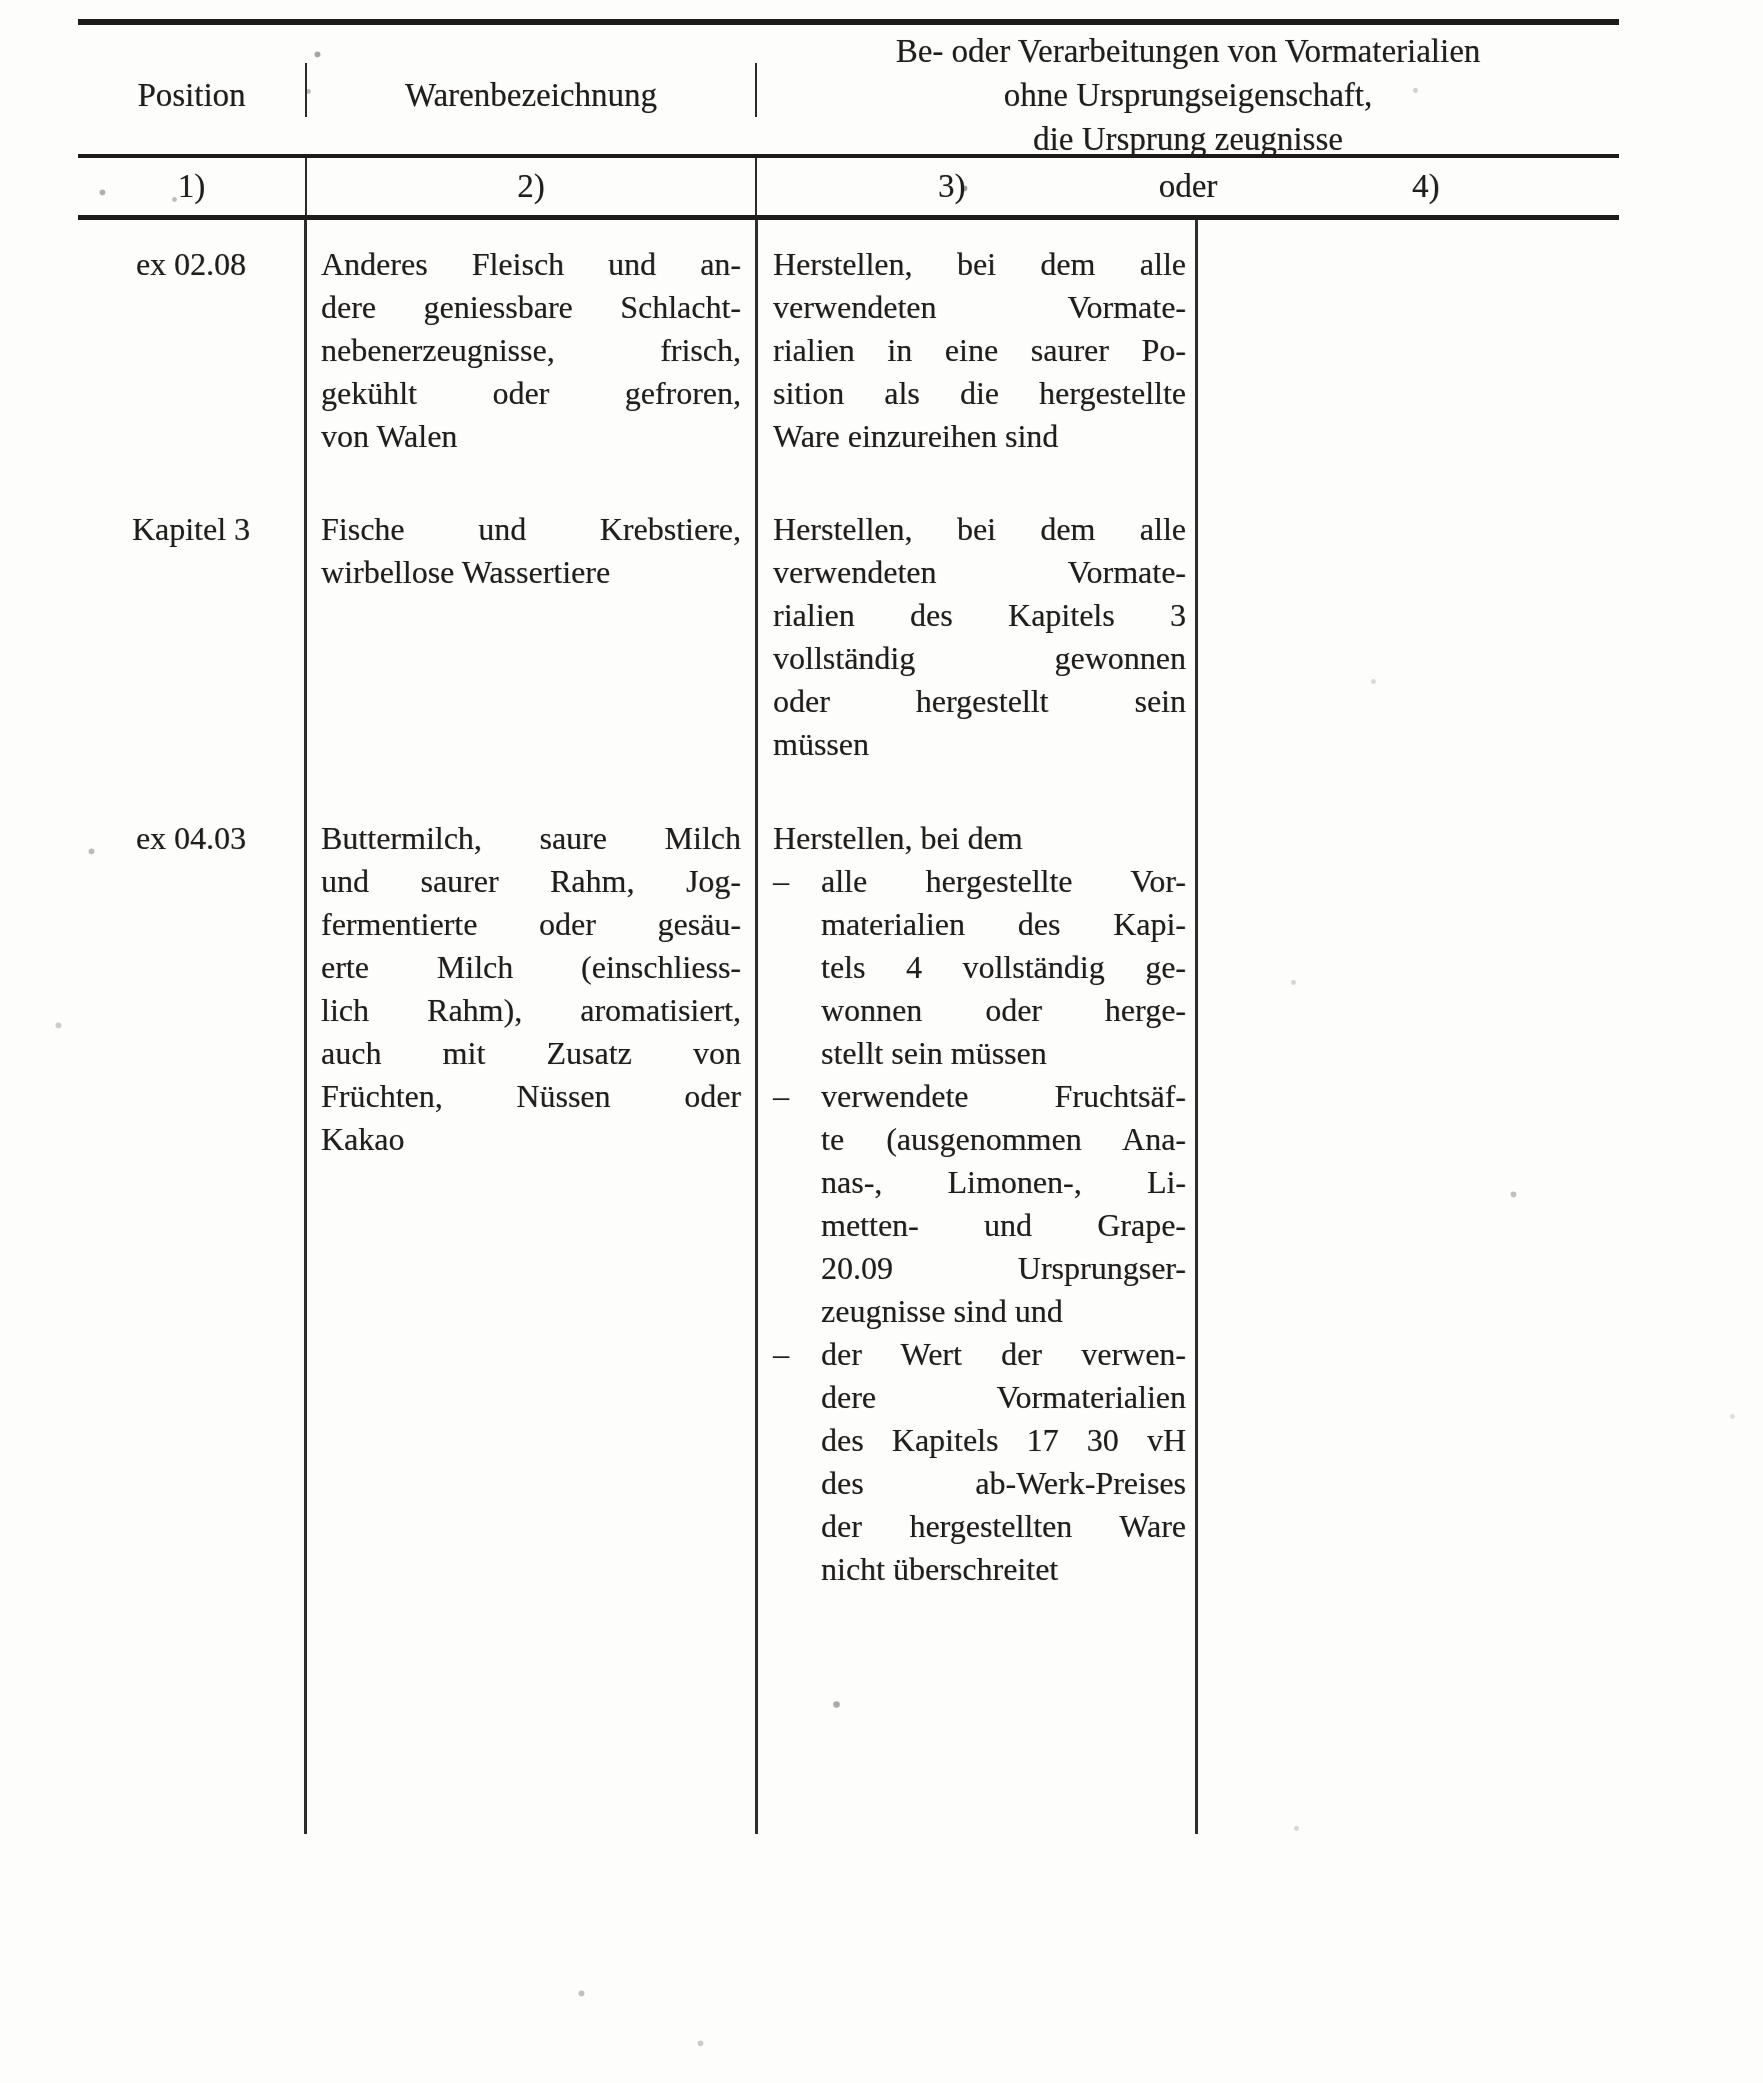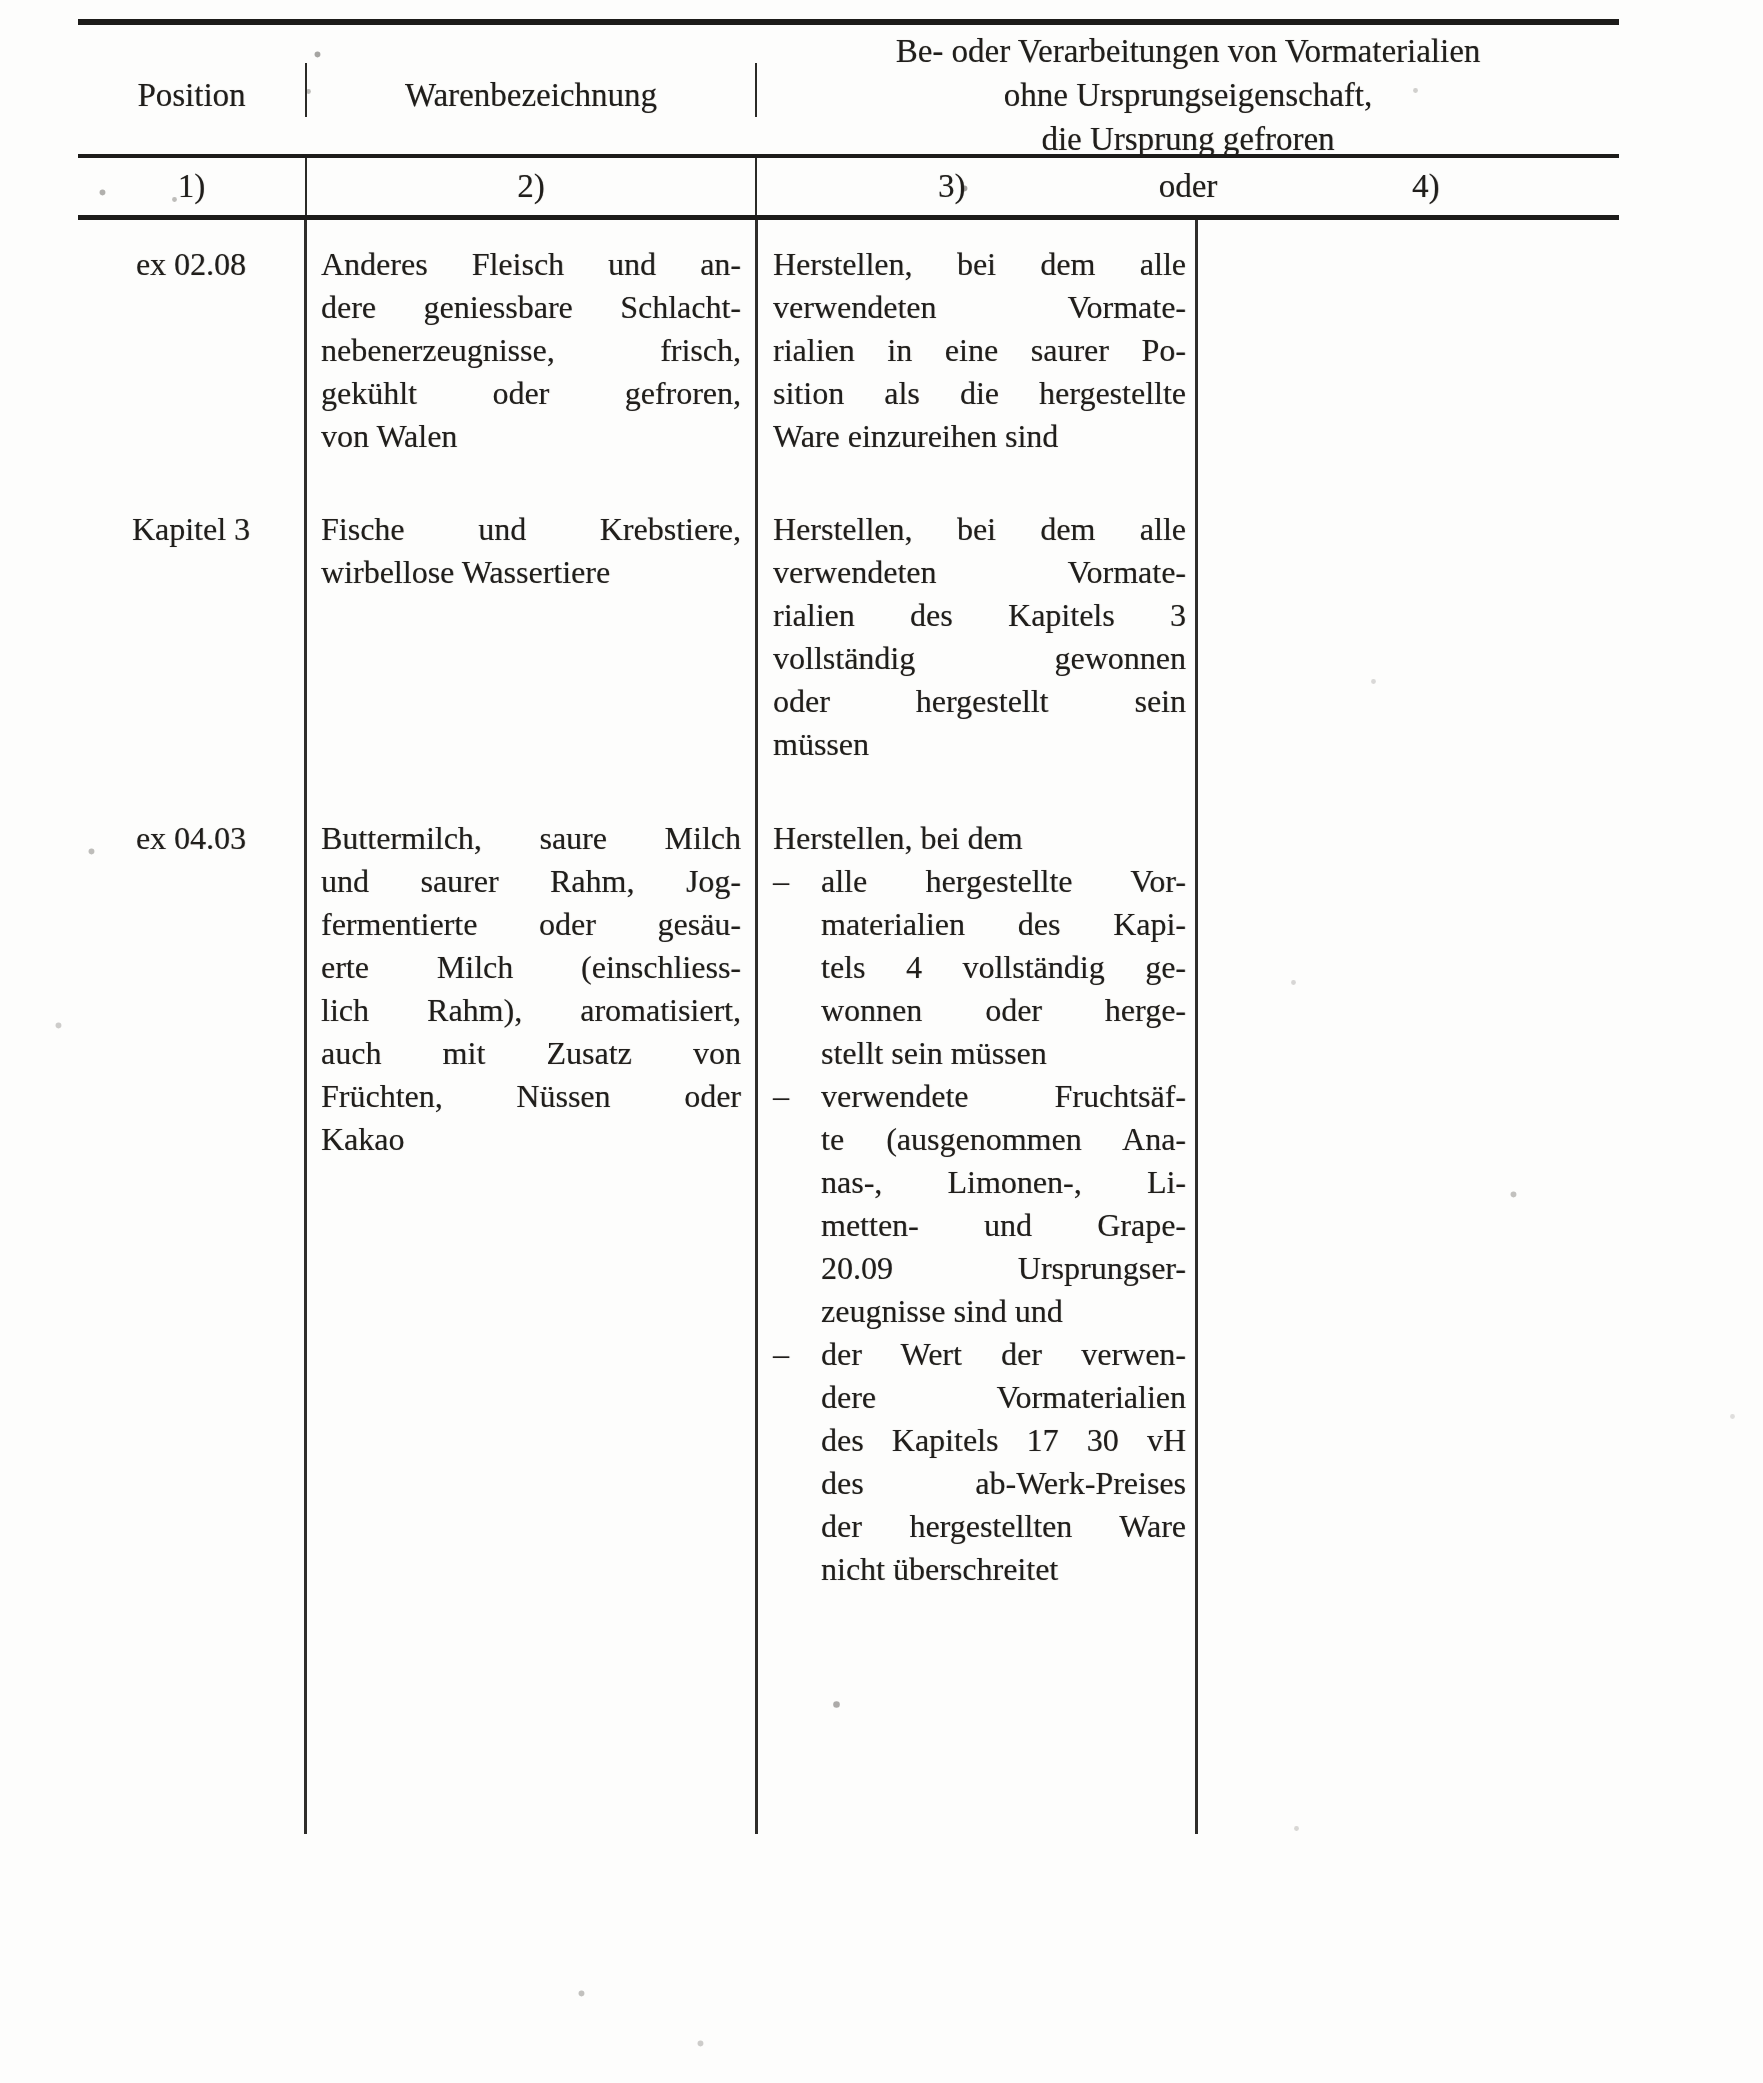--- a/index.html
+++ b/index.html
@@ -73,21 +73,21 @@
     <div class="hrow1">
       <div class="hc hc1">
         <span>Position</span>
       </div>
       <div class="hc hc2">
         <span>Warenbezeichnung</span>
       </div>
       <div class="hc hc34">
         <div>Be- oder Verarbeitungen von Vormaterialien</div>
         <div>ohne Ursprungseigenschaft,</div>
-        <div>die Ursprung gefroren</div>
+        <div>die Ursprung zeugnisse</div>
       </div>
     </div>
 
     <div class="hline thin"></div>
 
     <div class="hrow2">
       <div class="hc hc1 num">
         <span>1)</span>
       </div>
       <div class="hc hc2 num">

